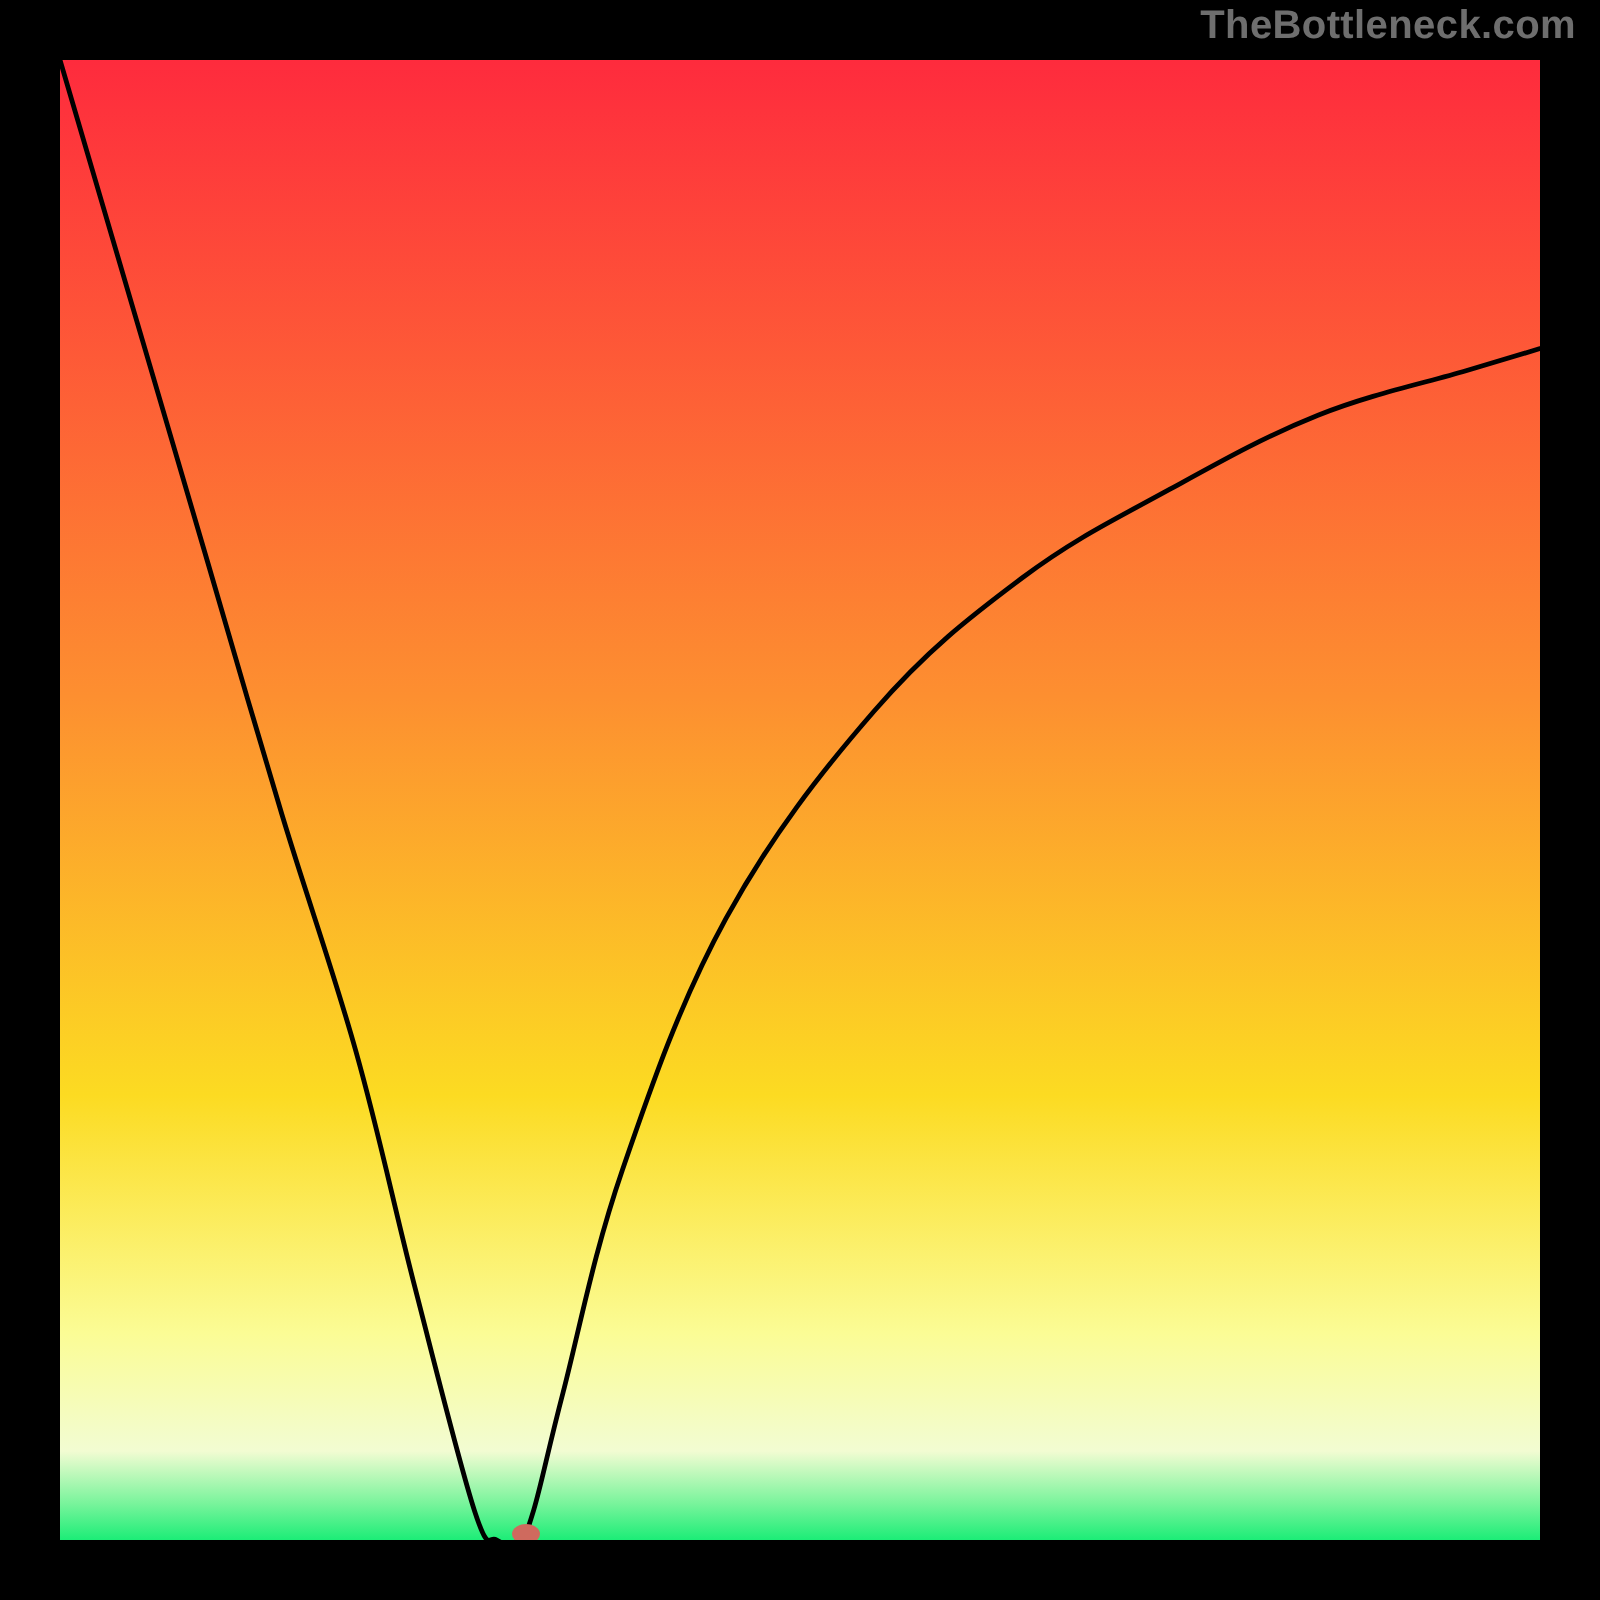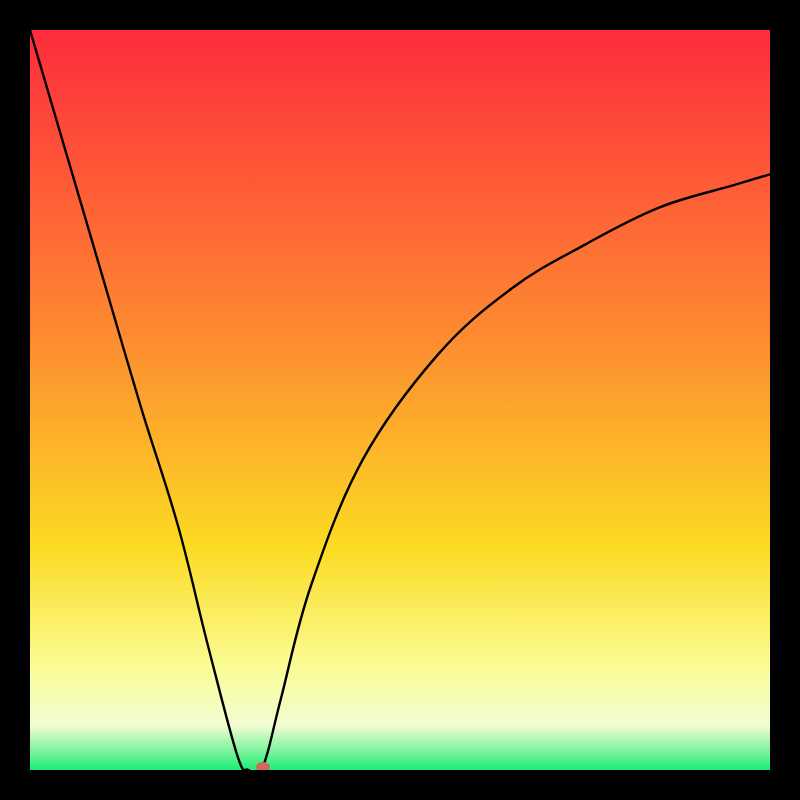--- a/index.html
+++ b/index.html
@@ -50,20 +50,21 @@
     width: 14px;
     height: 10px;
     border-radius: 50%;
     transform: translate(-50%, -50%);
   }
 </style>
 </head>
 <body>
 
 <div class="frame">
+  <div class="watermark">TheBottleneck.com</div>
 
   <div class="plot-area">
     <div class="gradient-bg" id="gradient-bg" style="background: linear-gradient(rgb(254, 43, 61) 0%, rgb(253, 143, 48) 43%, rgb(252, 219, 34) 70%, rgb(251, 252, 149) 86%, rgb(242, 252, 210) 94%, rgb(122, 244, 156) 97.5%, rgb(28, 237, 119) 100%);"></div>
 
     <svg class="curve-svg" viewBox="0 0 740 740" preserveAspectRatio="none">
       <path id="curve-path" fill="none" stroke-width="2.4" stroke-linejoin="round" stroke-linecap="round" d="M 0.00 0.00 C 6.66 22.64, 23.68 80.51, 37.00 125.80 C 50.32 171.09, 60.68 206.31, 74.00 251.60 C 87.32 296.89, 97.68 333.44, 111.00 377.40 C 124.32 421.36, 136.01 453.18, 148.00 495.80 C 159.99 538.42, 166.94 572.91, 177.60 614.20 C 188.26 655.49, 199.87 702.56, 207.20 725.20 C 214.53 747.84, 214.30 737.34, 218.30 740.00 C 222.30 742.66, 226.07 742.66, 229.40 740.00 C 232.73 737.34, 232.80 738.52, 236.80 725.20 C 240.80 711.88, 243.61 696.64, 251.60 666.00 C 259.59 635.36, 266.55 597.62, 281.20 555.00 C 295.85 512.38, 310.36 470.49, 333.00 429.20 C 355.64 387.91, 380.36 356.24, 407.00 325.60 C 433.64 294.96, 454.36 278.98, 481.00 259.00 C 507.64 239.02, 528.36 229.25, 555.00 214.60 C 581.64 199.95, 602.36 188.26, 629.00 177.60 C 655.64 166.94, 683.02 161.39, 703.00 155.40 C 722.98 149.41, 733.34 146.30, 740.00 144.30" stroke="#000000"></path>
     </svg>
 
     <div class="marker" id="marker-dot" style="left: 233.1px; top: 737px; background: rgb(207, 106, 94);"></div>
   </div>

